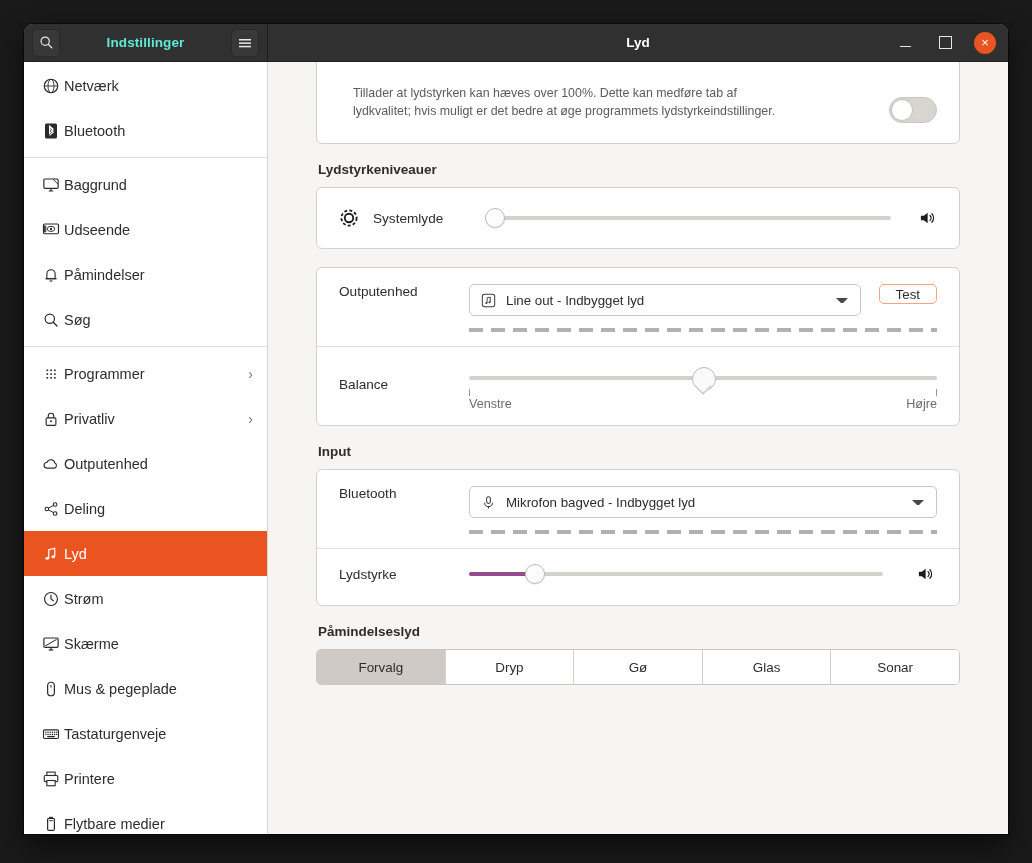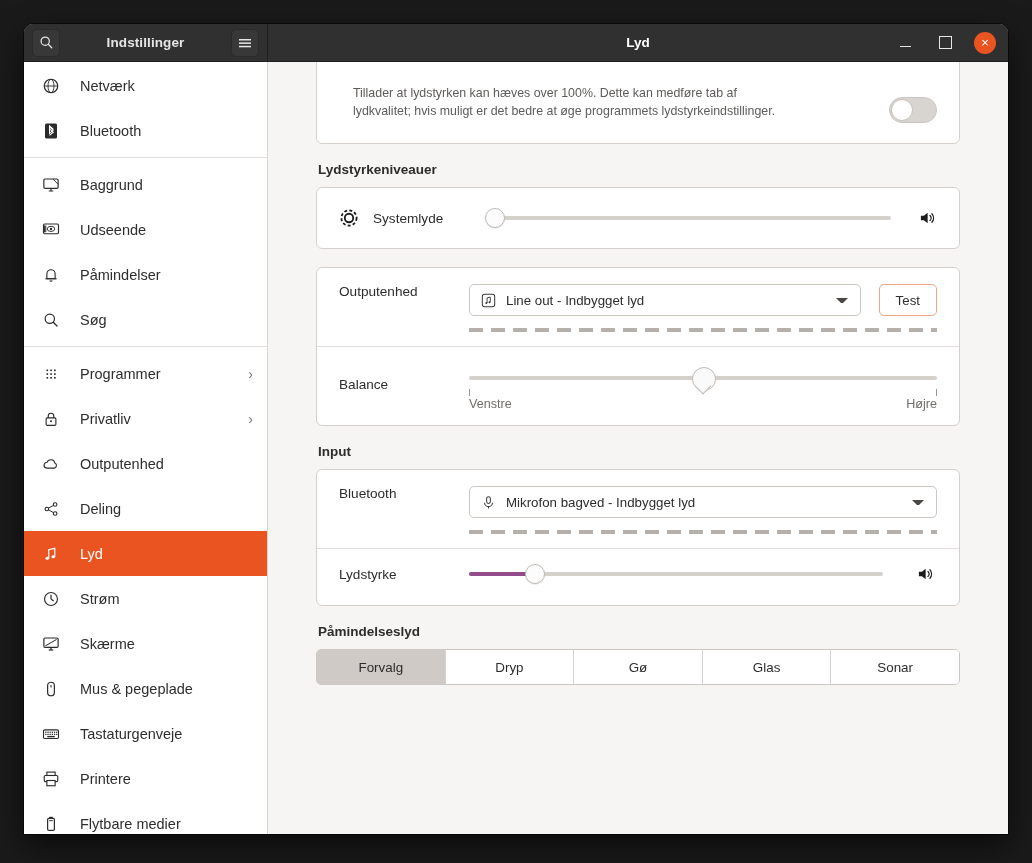--- a/index.html
+++ b/index.html
@@ -60,21 +60,21 @@
     width: 28px; height: 28px;
     border-radius: 5px;
     background: #383838;
     border: 1px solid #2b2b2b;
     display: flex; align-items: center; justify-content: center;
     cursor: pointer;
   }
   .hb-title {
     flex: 1 1 auto;
     text-align: center;
-    color: #e5e5e5;
+    color: #5eead4;
     font-size: 13.5px;
     font-weight: bold;
     letter-spacing: 0.1px;
     user-select: none;
   }
   .hb-title-main {
     position: absolute;
     left: 0; right: 0;
     text-align: center;
     color: #ffffff;
@@ -133,21 +133,21 @@
     background: #ffffff;
     border-right: 1px solid #d8d4d0;
     overflow: hidden;
     padding-top: 1px;
   }
   .side-item {
     display: flex;
     align-items: center;
     height: 45px;
     padding: 0 14px 0 18px;
-    gap: 20px;
+    gap: 4px;
     cursor: pointer;
     color: #2e2e2e;
     font-size: 14.5px;
   }
   .side-item.selected {
     background: #e95420;
     color: #ffffff;
   }
   .side-item .ico {
     width: 18px; height: 18px;
@@ -342,21 +342,21 @@
   .combo .caret {
     flex: 0 0 12px;
     width: 0; height: 0;
     border-left: 5px solid transparent;
     border-right: 5px solid transparent;
     border-top: 5px solid #4a4745;
     margin-right: 4px;
   }
   .btn-test {
     flex: 0 0 auto;
-    height: 32px;
+    height: 20px;
     padding: 0 16px;
     border: 1.5px solid #f0a584;
     border-radius: 5px;
     background: #ffffff;
     color: #2d2d2d;
     font-size: 13.3px;
     display: flex;
     align-items: center;
     cursor: pointer;
   }

